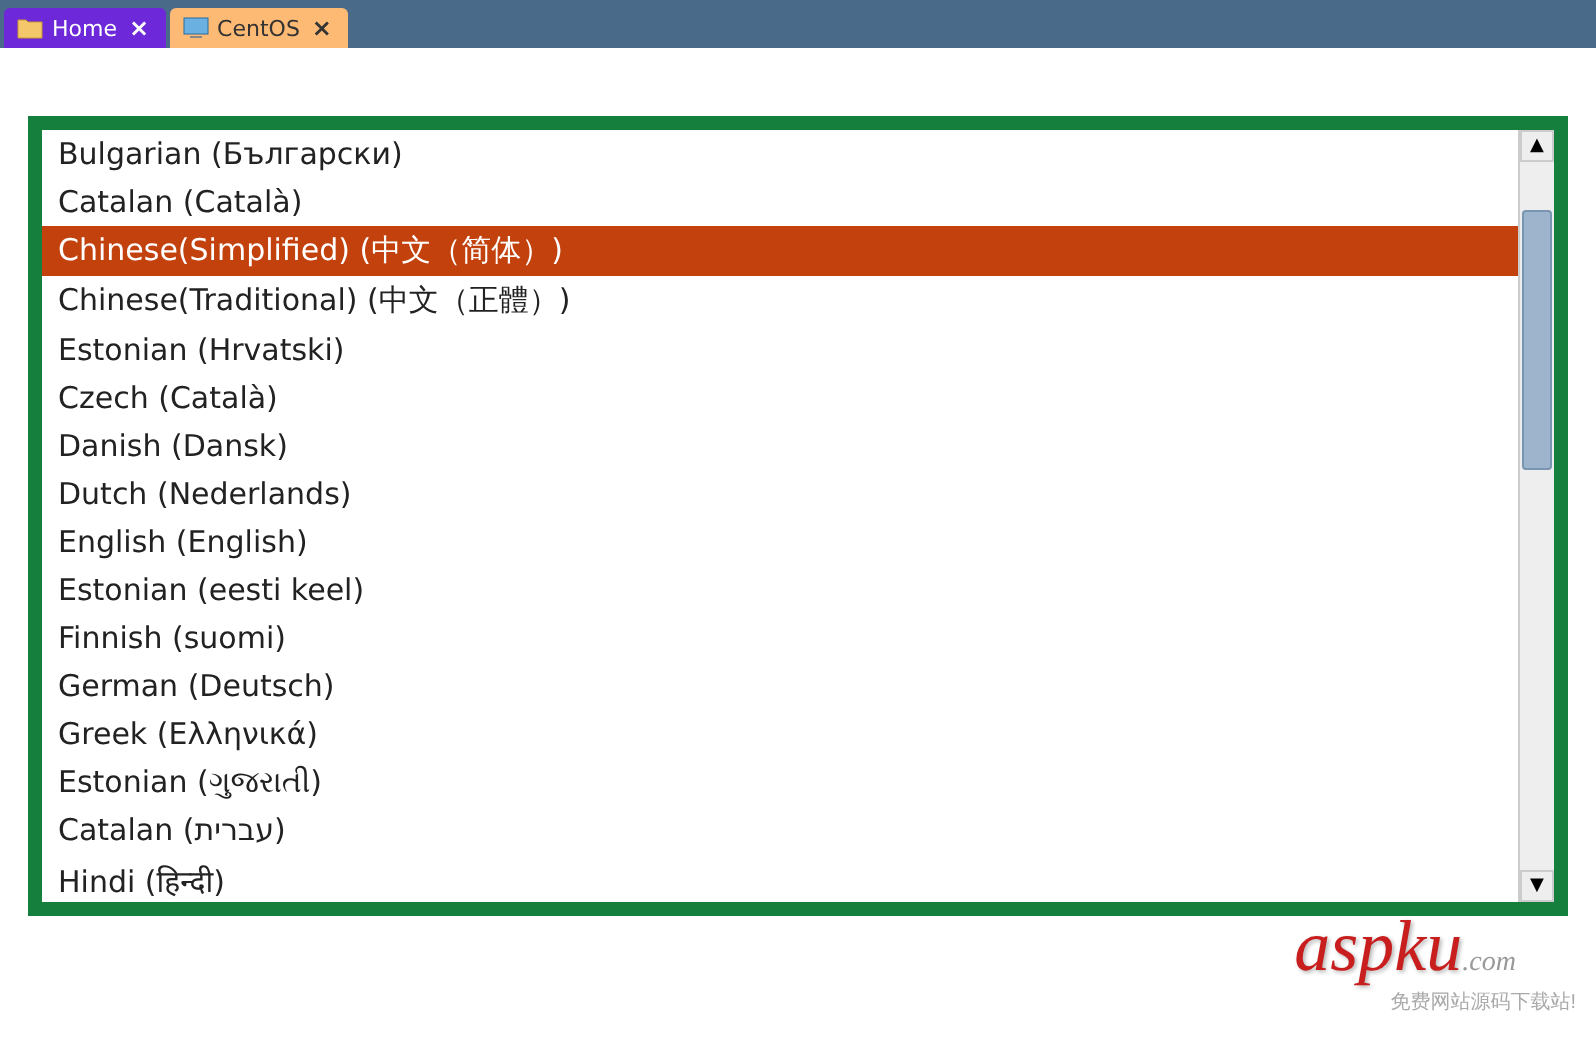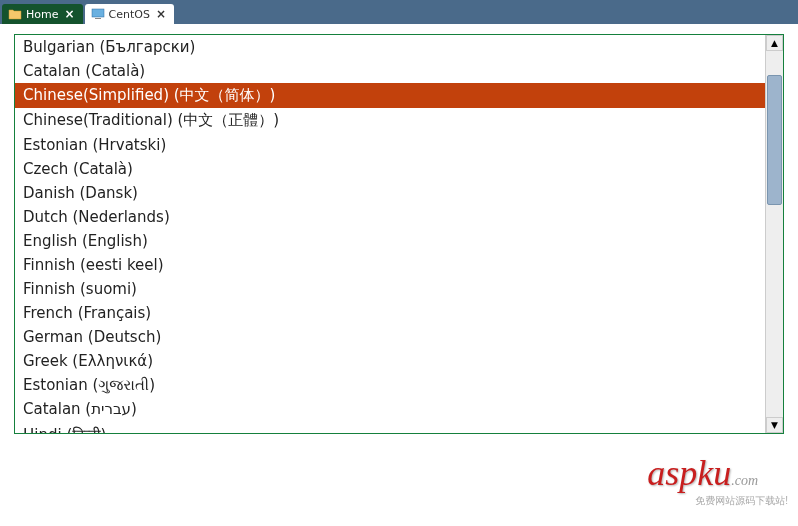--- a/index.html
+++ b/index.html
@@ -24,25 +24,25 @@
       display: flex;
       align-items: center;
       padding: 3px 6px;
       font-size: 11px;
       border-radius: 3px 3px 0 0;
       gap: 4px;
       cursor: pointer;
       height: 20px;
     }
     .tab.inactive {
-      background: #14532d;
+      background: #6d28d9;
       color: #fff;
     }
     .tab.active {
-      background: #ffffff;
+      background: #fdba74;
       color: #333;
       margin-top: 33px;
     }
     .tab-icon {
       width: 14px;
       height: 14px;
       display: inline-flex;
       align-items: center;
       justify-content: center;
     }
@@ -55,23 +55,24 @@
     .content-area {
       background: #fff;
       padding: 10px 14px;
       height: calc(100% - 24px);
       display: flex;
       flex-direction: column;
     }
     .list-container {
       flex: 0 0 auto;
       height: 400px;
-      border: 1px solid #15803d;
+      border: 7px solid #15803d;
       display: flex;
       background: #fff;
+      margin-top: 24px;
     }
     .list-scroll {
       flex: 1;
       overflow: hidden;
     }
     .list-item {
       padding: 3px 8px;
       font-size: 15px;
       color: #222;
       cursor: pointer;
@@ -193,23 +194,22 @@
     <div class="list-scroll">
       <div class="list-item">Bulgarian (Български)</div>
       <div class="list-item">Catalan (Català)</div>
       <div class="list-item selected">Chinese(Simplified) (中文（简体）)</div>
       <div class="list-item">Chinese(Traditional) (中文（正體）)</div>
       <div class="list-item">Estonian (Hrvatski)</div>
       <div class="list-item">Czech (Català)</div>
       <div class="list-item">Danish (Dansk)</div>
       <div class="list-item">Dutch (Nederlands)</div>
       <div class="list-item">English (English)</div>
-      <div class="list-item">Finnish (eesti keel)</div>
+      <div class="list-item">Estonian (eesti keel)</div>
       <div class="list-item">Finnish (suomi)</div>
-      <div class="list-item">French (Français)</div>
       <div class="list-item">German (Deutsch)</div>
       <div class="list-item">Greek (Ελληνικά)</div>
       <div class="list-item">Estonian (ગુજરાતી)</div>
       <div class="list-item">Catalan (עברית)</div>
       <div class="list-item">Hindi (हिन्दी)</div>
     </div>
     <div class="scrollbar">
       <div class="scroll-btn up">▲</div>
       <div class="scroll-thumb"></div>
       <div class="scroll-btn down">▼</div>

